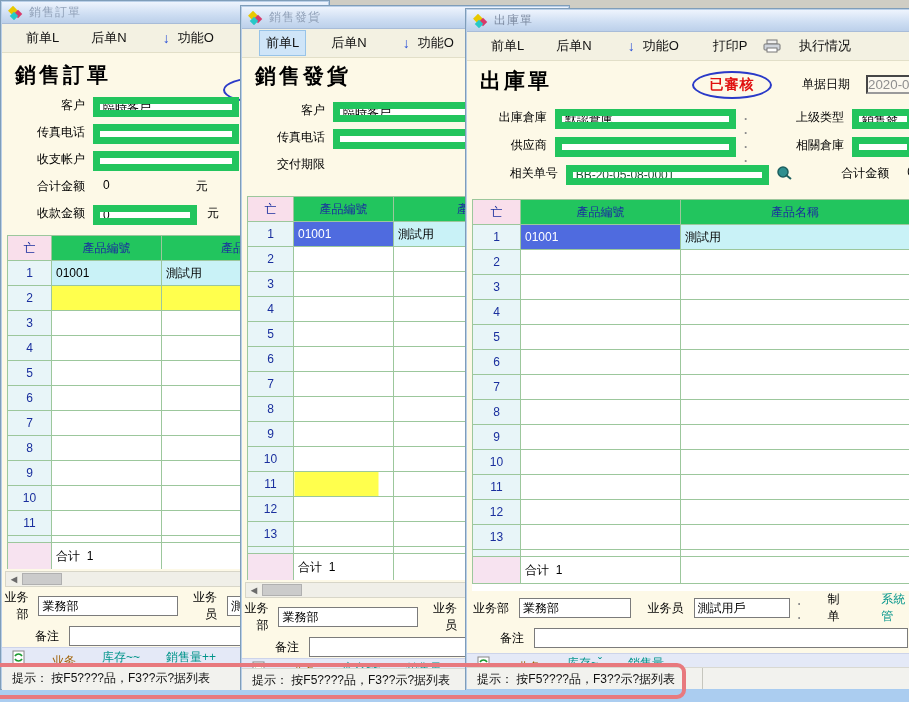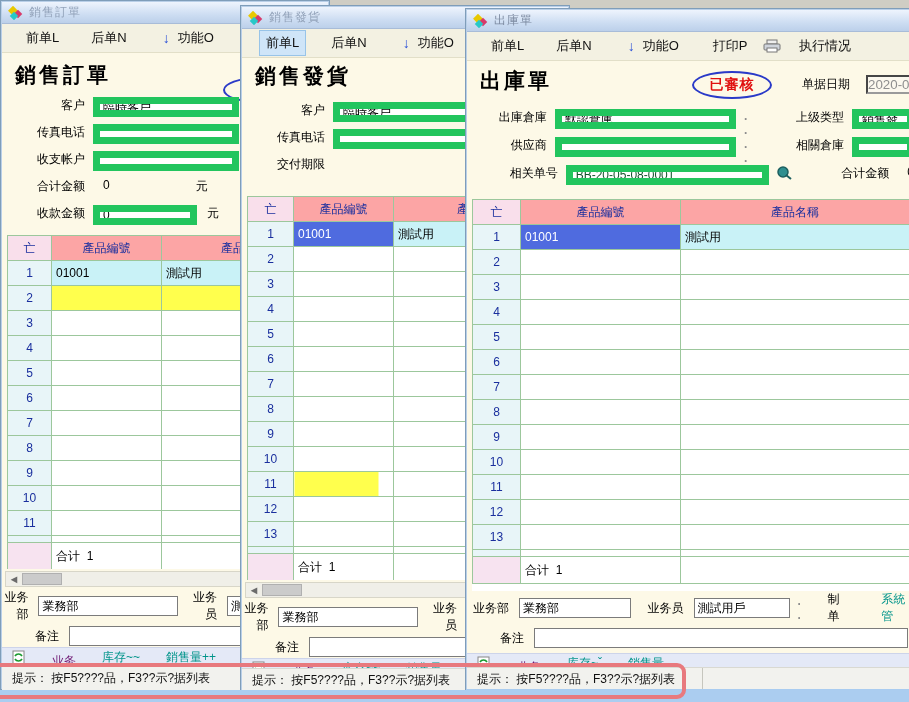--- a/index.html
+++ b/index.html
@@ -71,21 +71,21 @@
   input.blue-text { color:#14532d; }
   .mag { margin-left:6px; display:inline-flex; }
 
   
   .tablewrap { position:absolute; left:6px; overflow:hidden; background:#fff; }
   #win-order .tablewrap { top:234px; width:322px; height:334px; }
   #win-delivery .tablewrap { top:190px; width:322px; height:384px; }
   #win-out .tablewrap { top:190px; width:438px; height:392px; }
   table { border-collapse:collapse; table-layout:fixed; width:100%; font-size:12px; }
   td,th { border:1px solid #9cc79c; overflow:hidden; white-space:nowrap; }
-  th { height:24px; background:#fca5a5; color:#1a2f9e; font-weight:normal; }
+  th { height:24px; background:#22c55e; color:#1a2f9e; font-weight:normal; }
   th.sel { background:#f9dfeb; }
   tr { height:25px; }
   td.num { background:#e8f5f8; color:#1a2f9e; text-align:center; }
   td { background:#fff; padding:0 4px; }
   td.cyan { background:#c9f2f7; }
   td.selcell { background:#4f6bdf; color:#fff; }
   td.yellow { background:#ffff4d; }
   td.partyellow { background:linear-gradient(90deg,#ffff4d 0,#ffff4d 85%,#fff 85%); }
   tr.thin { height:7px; } tr.thin td { padding:0; }
   tr.total { height:27px; } td.pink { background:#f7e3f0; } 
@@ -115,21 +115,21 @@
   .agent-input { width:96px; }
   .note-input { flex:1; }
   .maker-label { margin-left:18px; }
   .maker-value { color:#00948a; margin-left:36px; }
 
   
   .linkbar { position:absolute; left:1px; right:1px; height:20px; background:#e4e9f7;
     border-top:1px solid #cdd4ea; display:flex; align-items:center; gap:26px;
     padding-left:10px; font-size:12px; white-space:nowrap; overflow:hidden; }
   #win-order .linkbar { top:646px; } #win-delivery .linkbar { top:652px; } #win-out .linkbar { top:644px; }
-  .lk0 { color:#701a75;margin-top:8px; } .lk { color:#00948a; }
+  .lk0 { color:#a16207;margin-top:8px; } .lk { color:#00948a; }
 
   
   .statusbar { position:absolute; left:1px; right:1px; height:24px; background:#f2f2ee;
     border-top:1px solid #d9d9d2; display:flex; align-items:stretch; font-size:12px; color:#111; }
   #win-order .statusbar { top:665px; } #win-delivery .statusbar { top:662px; } #win-out .statusbar { top:658px; }
   .st-hint { display:flex; align-items:center; padding-left:10px; border-right:1px solid #c6c6be; }
   #win-out .st-hint { width:236px; }
   .st-company { display:flex; align-items:center; padding-left:78px; }
   .bottomstrip { position:absolute; left:0; right:0; bottom:0; height:12px; background:#a9ccf0; }
 

